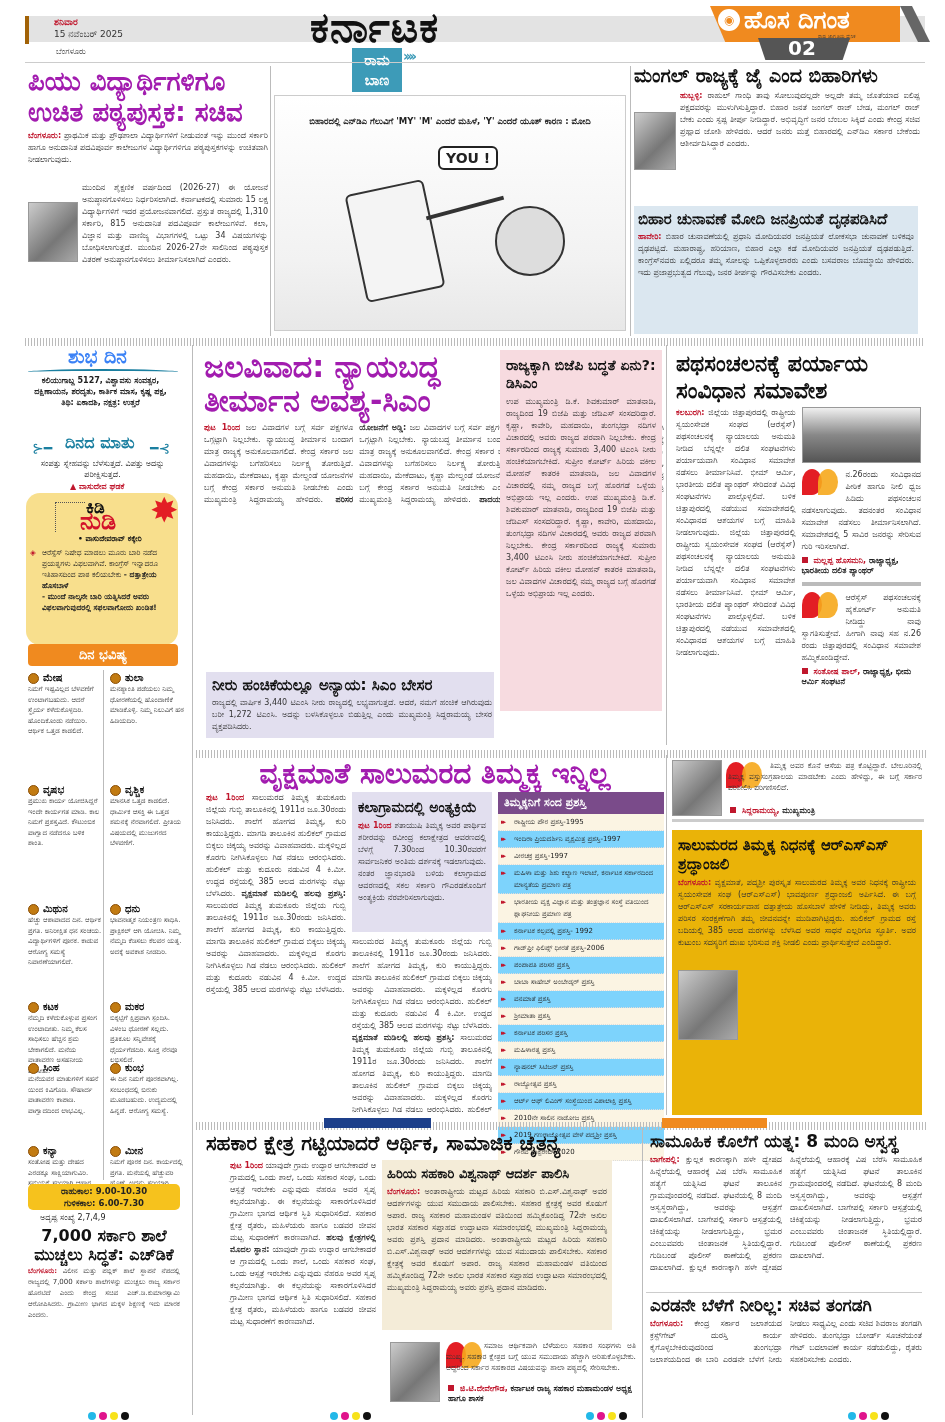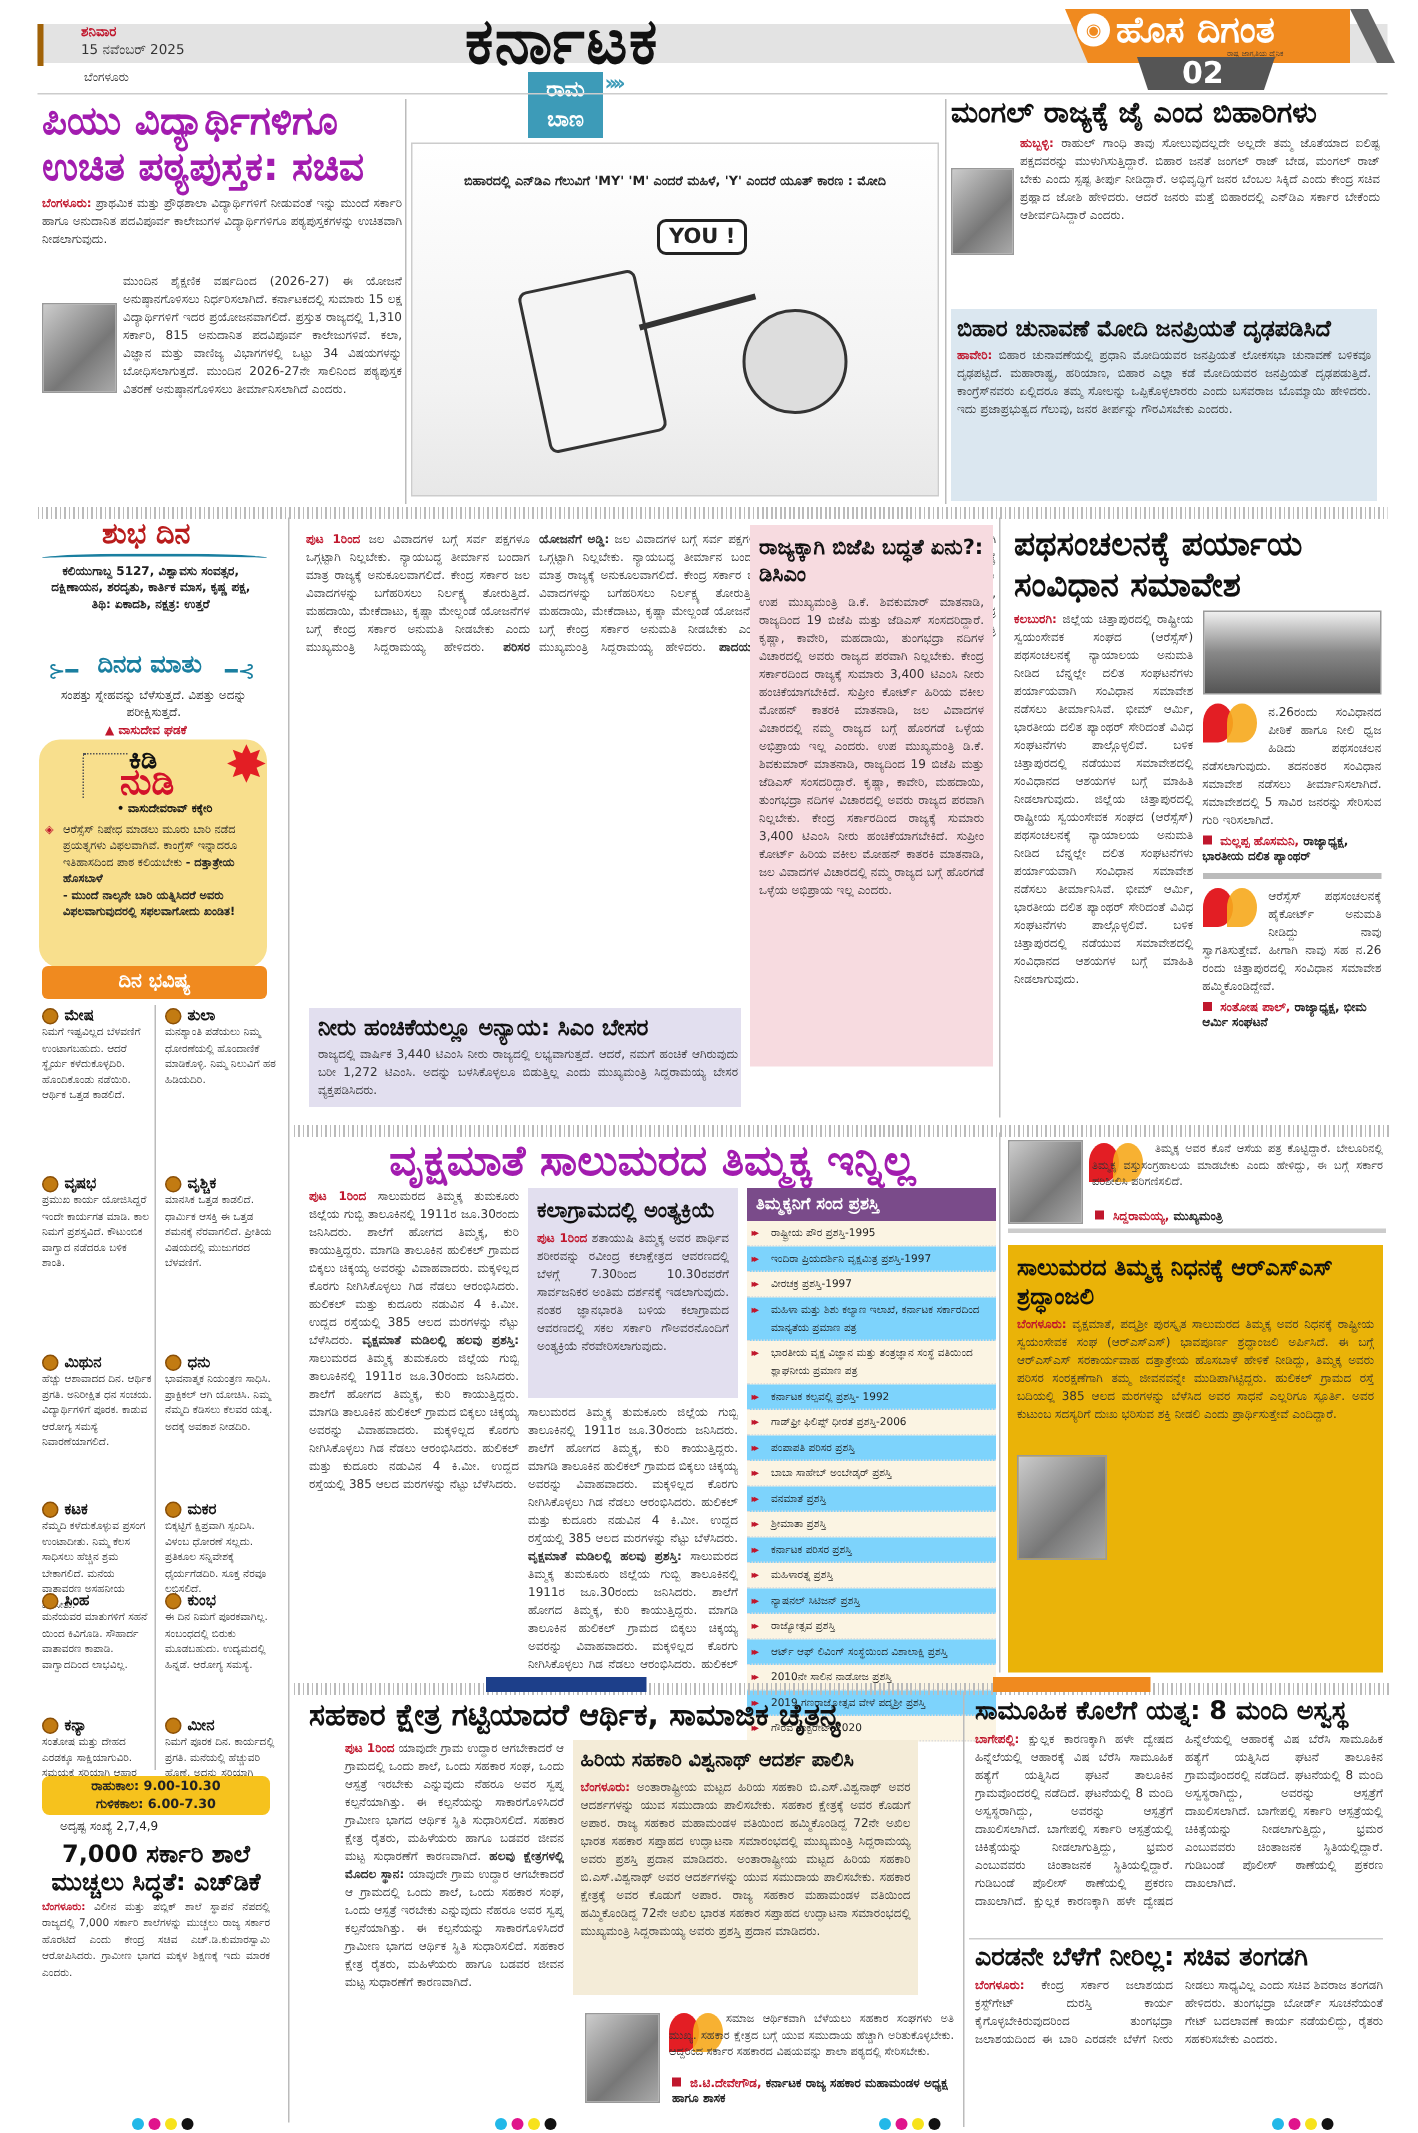--- a/index.html
+++ b/index.html
@@ -32,21 +32,21 @@
 h3.small{font-size:14px;line-height:18px;font-weight:bold;color:#111}
 .photo{background:linear-gradient(135deg,#ccc,#777 60%,#aaa);border:1px solid #999}
 .quote-mark{position:absolute;width:40px;height:30px}
 .quote-mark span{position:absolute;top:0;width:20px;height:26px;border-radius:50% 50% 50% 0}
 .q-red{left:0;background:#e31e24}
 .q-yel{left:16px;background:#f6a81c;opacity:.9}
 .speaker{font-size:8px;font-weight:bold;color:#c0172d}
 .speaker-role{color:#222}
 .sq{display:inline-block;width:6px;height:6px;background:#c0172d;margin-right:6px}
 
-#subha-title{left:68px;top:345px;font-size:19px;font-weight:bold;color:#b91c1c}
+#subha-title{left:68px;top:345px;font-size:19px;font-weight:bold;color:#3b82f6}
 #subha-text{left:28px;top:375px;width:145px;font-size:8px;line-height:11px;text-align:center;color:#222;font-weight:bold}
 #dinada-title{left:65px;top:433px;font-size:16px;font-weight:bold;color:#1a7fa0}
 #dinada-deco-l,#dinada-deco-r{top:440px;font-size:14px;color:#1a7fa0}
 #dinada-text{left:30px;top:458px;width:145px;font-size:8px;line-height:11px;text-align:center;color:#222}
 #dinada-author{left:70px;top:482px;font-size:8px;color:#c0172d;font-weight:bold}
 #kidi-box{left:26px;top:493px;width:152px;height:152px;background:#f8df8d;border-radius:14px}
 #kidi-title1{left:86px;top:497px;font-size:17px;font-weight:bold;color:#111}
 #kidi-title2{left:80px;top:507px;font-size:24px;font-weight:bold;color:#d3122a}
 #kidi-star{left:150px;top:490px;font-size:34px;color:#e31e24}
 #kidi-author{left:78px;top:534px;font-size:7.5px;font-weight:bold;color:#111}
@@ -241,20 +241,21 @@
   <div>ಗುಳಿಕಕಾಲ: 6.00-7.30</div>
 </div>
 <div id="lucky" class="abs">ಅದೃಷ್ಟ ಸಂಖ್ಯೆ 2,7,4,9</div>
 <div class="abs" style="left:28px;top:1226px;width:152px">
   <h3 class="small" style="font-size:16px;line-height:19px;text-align:center">7,000 ಸರ್ಕಾರಿ ಶಾಲೆ ಮುಚ್ಚಲು ಸಿದ್ಧತೆ: ಎಚ್‌ಡಿಕೆ</h3>
   <div class="body-text" style="margin-top:2px;font-size:7px;line-height:11px"><span class="bylocation">ಬೆಂಗಳೂರು:</span> <span>ವಿಲೀನ ಮತ್ತು ಪಬ್ಲಿಕ್ ಶಾಲೆ ಸ್ಥಾಪನೆ ನೆಪದಲ್ಲಿ ರಾಜ್ಯದಲ್ಲಿ 7,000 ಸರ್ಕಾರಿ ಶಾಲೆಗಳನ್ನು ಮುಚ್ಚಲು ರಾಜ್ಯ ಸರ್ಕಾರ ಹೊರಟಿದೆ ಎಂದು ಕೇಂದ್ರ ಸಚಿವ ಎಚ್.ಡಿ.ಕುಮಾರಸ್ವಾಮಿ ಆರೋಪಿಸಿದರು. ಗ್ರಾಮೀಣ ಭಾಗದ ಮಕ್ಕಳ ಶಿಕ್ಷಣಕ್ಕೆ ಇದು ಮಾರಕ ಎಂದರು.</span></div>
 </div>
 <div class="vline" style="left:192px;top:345px;height:1070px"></div>
 
 <div class="abs" style="left:204px;top:350px;width:290px">
+  <h1 class="big" style="font-size:30px;line-height:34px">ಜಲವಿವಾದ: ನ್ಯಾಯಬದ್ಧ ತೀರ್ಮಾನ ಅವಶ್ಯ-ಸಿಎಂ</h1>
   <div style="column-count:3;column-gap:6px;margin-top:4px;height:250px;width:460px" class="body-text">
     <span class="bylocation">ಪುಟ 1ರಿಂದ</span> <span>ಜಲ ವಿವಾದಗಳ ಬಗ್ಗೆ ಸರ್ವ ಪಕ್ಷಗಳೂ ಒಗ್ಗಟ್ಟಾಗಿ ನಿಲ್ಲಬೇಕು. ನ್ಯಾಯಬದ್ಧ ತೀರ್ಮಾನ ಬಂದಾಗ ಮಾತ್ರ ರಾಜ್ಯಕ್ಕೆ ಅನುಕೂಲವಾಗಲಿದೆ. ಕೇಂದ್ರ ಸರ್ಕಾರ ಜಲ ವಿವಾದಗಳನ್ನು ಬಗೆಹರಿಸಲು ನಿರ್ಲಕ್ಷ್ಯ ತೋರುತ್ತಿದೆ. ಮಹದಾಯಿ, ಮೇಕೆದಾಟು, ಕೃಷ್ಣಾ ಮೇಲ್ದಂಡೆ ಯೋಜನೆಗಳ ಬಗ್ಗೆ ಕೇಂದ್ರ ಸರ್ಕಾರ ಅನುಮತಿ ನೀಡಬೇಕು ಎಂದು ಮುಖ್ಯಮಂತ್ರಿ ಸಿದ್ದರಾಮಯ್ಯ ಹೇಳಿದರು.</span>
     <b>ಪರಿಸರ ಯೋಜನೆಗೆ ಅಡ್ಡಿ:</b> <span>ಜಲ ವಿವಾದಗಳ ಬಗ್ಗೆ ಸರ್ವ ಪಕ್ಷಗಳೂ ಒಗ್ಗಟ್ಟಾಗಿ ನಿಲ್ಲಬೇಕು. ನ್ಯಾಯಬದ್ಧ ತೀರ್ಮಾನ ಬಂದಾಗ ಮಾತ್ರ ರಾಜ್ಯಕ್ಕೆ ಅನುಕೂಲವಾಗಲಿದೆ. ಕೇಂದ್ರ ಸರ್ಕಾರ ಜಲ ವಿವಾದಗಳನ್ನು ಬಗೆಹರಿಸಲು ನಿರ್ಲಕ್ಷ್ಯ ತೋರುತ್ತಿದೆ. ಮಹದಾಯಿ, ಮೇಕೆದಾಟು, ಕೃಷ್ಣಾ ಮೇಲ್ದಂಡೆ ಯೋಜನೆಗಳ ಬಗ್ಗೆ ಕೇಂದ್ರ ಸರ್ಕಾರ ಅನುಮತಿ ನೀಡಬೇಕು ಎಂದು ಮುಖ್ಯಮಂತ್ರಿ ಸಿದ್ದರಾಮಯ್ಯ ಹೇಳಿದರು.</span>
     <b>ಪಾದಯಾತ್ರೆ ಯಶಸ್ವಿ:</b> <span>ಜಲ ವಿವಾದಗಳ ಬಗ್ಗೆ ಸರ್ವ ಪಕ್ಷಗಳೂ ಒಗ್ಗಟ್ಟಾಗಿ ನಿಲ್ಲಬೇಕು. ನ್ಯಾಯಬದ್ಧ ತೀರ್ಮಾನ ಬಂದಾಗ ಮಾತ್ರ ರಾಜ್ಯಕ್ಕೆ ಅನುಕೂಲವಾಗಲಿದೆ. ಕೇಂದ್ರ ಸರ್ಕಾರ ಜಲ ವಿವಾದಗಳನ್ನು ಬಗೆಹರಿಸಲು ನಿರ್ಲಕ್ಷ್ಯ ತೋರುತ್ತಿದೆ. ಮಹದಾಯಿ, ಮೇಕೆದಾಟು, ಕೃಷ್ಣಾ ಮೇಲ್ದಂಡೆ ಯೋಜನೆಗಳ ಬಗ್ಗೆ ಕೇಂದ್ರ ಸರ್ಕಾರ ಅನುಮತಿ ನೀಡಬೇಕು ಎಂದು ಮುಖ್ಯಮಂತ್ರಿ ಸಿದ್ದರಾಮಯ್ಯ ಹೇಳಿದರು.</span>
   </div>
 </div>
 <div class="abs pink-box" style="left:500px;top:350px;width:162px;height:361px;padding:6px">
   <h3 class="small">ರಾಜ್ಯಕ್ಕಾಗಿ ಬಿಜೆಪಿ ಬದ್ಧತೆ ಏನು?: ಡಿಸಿಎಂ</h3>
   <div class="body-text" style="margin-top:4px"><span>ಉಪ ಮುಖ್ಯಮಂತ್ರಿ ಡಿ.ಕೆ. ಶಿವಕುಮಾರ್ ಮಾತನಾಡಿ, ರಾಜ್ಯದಿಂದ 19 ಬಿಜೆಪಿ ಮತ್ತು ಜೆಡಿಎಸ್ ಸಂಸದರಿದ್ದಾರೆ. ಕೃಷ್ಣಾ, ಕಾವೇರಿ, ಮಹದಾಯಿ, ತುಂಗಭದ್ರಾ ನದಿಗಳ ವಿಚಾರದಲ್ಲಿ ಅವರು ರಾಜ್ಯದ ಪರವಾಗಿ ನಿಲ್ಲಬೇಕು. ಕೇಂದ್ರ ಸರ್ಕಾರದಿಂದ ರಾಜ್ಯಕ್ಕೆ ಸುಮಾರು 3,400 ಟಿಎಂಸಿ ನೀರು ಹಂಚಿಕೆಯಾಗಬೇಕಿದೆ. ಸುಪ್ರೀಂ ಕೋರ್ಟ್ ಹಿರಿಯ ವಕೀಲ ಮೋಹನ್ ಕಾತರಕಿ ಮಾತನಾಡಿ, ಜಲ ವಿವಾದಗಳ ವಿಚಾರದಲ್ಲಿ ನಮ್ಮ ರಾಜ್ಯದ ಬಗ್ಗೆ ಹೊರಗಡೆ ಒಳ್ಳೆಯ ಅಭಿಪ್ರಾಯ ಇಲ್ಲ ಎಂದರು.</span> <span>ಉಪ ಮುಖ್ಯಮಂತ್ರಿ ಡಿ.ಕೆ. ಶಿವಕುಮಾರ್ ಮಾತನಾಡಿ, ರಾಜ್ಯದಿಂದ 19 ಬಿಜೆಪಿ ಮತ್ತು ಜೆಡಿಎಸ್ ಸಂಸದರಿದ್ದಾರೆ. ಕೃಷ್ಣಾ, ಕಾವೇರಿ, ಮಹದಾಯಿ, ತುಂಗಭದ್ರಾ ನದಿಗಳ ವಿಚಾರದಲ್ಲಿ ಅವರು ರಾಜ್ಯದ ಪರವಾಗಿ ನಿಲ್ಲಬೇಕು. ಕೇಂದ್ರ ಸರ್ಕಾರದಿಂದ ರಾಜ್ಯಕ್ಕೆ ಸುಮಾರು 3,400 ಟಿಎಂಸಿ ನೀರು ಹಂಚಿಕೆಯಾಗಬೇಕಿದೆ. ಸುಪ್ರೀಂ ಕೋರ್ಟ್ ಹಿರಿಯ ವಕೀಲ ಮೋಹನ್ ಕಾತರಕಿ ಮಾತನಾಡಿ, ಜಲ ವಿವಾದಗಳ ವಿಚಾರದಲ್ಲಿ ನಮ್ಮ ರಾಜ್ಯದ ಬಗ್ಗೆ ಹೊರಗಡೆ ಒಳ್ಳೆಯ ಅಭಿಪ್ರಾಯ ಇಲ್ಲ ಎಂದರು.</span></div>
 </div>
@@ -296,21 +297,21 @@
 <div class="hatch abs" style="left:196px;top:750px;width:730px"></div>
 
 <div class="abs" style="left:210px;top:758px;width:450px;text-align:center">
   <h1 class="big" style="font-size:28px">ವೃಕ್ಷಮಾತೆ ಸಾಲುಮರದ ತಿಮ್ಮಕ್ಕ ಇನ್ನಿಲ್ಲ</h1>
 </div>
 <div class="abs body-text" style="left:206px;top:792px;width:140px;height:325px;overflow:hidden">
   <span class="bylocation">ಪುಟ 1ರಿಂದ</span> <span>ಸಾಲುಮರದ ತಿಮ್ಮಕ್ಕ ತುಮಕೂರು ಜಿಲ್ಲೆಯ ಗುಬ್ಬಿ ತಾಲೂಕಿನಲ್ಲಿ 1911ರ ಜೂ.30ರಂದು ಜನಿಸಿದರು. ಶಾಲೆಗೆ ಹೋಗದ ತಿಮ್ಮಕ್ಕ, ಕುರಿ ಕಾಯುತ್ತಿದ್ದರು. ಮಾಗಡಿ ತಾಲೂಕಿನ ಹುಲಿಕಲ್ ಗ್ರಾಮದ ಬಿಕ್ಕಲು ಚಿಕ್ಕಯ್ಯ ಅವರನ್ನು ವಿವಾಹವಾದರು. ಮಕ್ಕಳಿಲ್ಲದ ಕೊರಗು ನೀಗಿಸಿಕೊಳ್ಳಲು ಗಿಡ ನೆಡಲು ಆರಂಭಿಸಿದರು. ಹುಲಿಕಲ್ ಮತ್ತು ಕುದೂರು ನಡುವಿನ 4 ಕಿ.ಮೀ. ಉದ್ದದ ರಸ್ತೆಯಲ್ಲಿ 385 ಆಲದ ಮರಗಳನ್ನು ನೆಟ್ಟು ಬೆಳೆಸಿದರು.</span> <b>ವೃಕ್ಷಮಾತೆ ಮಡಿಲಲ್ಲಿ ಹಲವು ಪ್ರಶಸ್ತಿ:</b> <span>ಸಾಲುಮರದ ತಿಮ್ಮಕ್ಕ ತುಮಕೂರು ಜಿಲ್ಲೆಯ ಗುಬ್ಬಿ ತಾಲೂಕಿನಲ್ಲಿ 1911ರ ಜೂ.30ರಂದು ಜನಿಸಿದರು. ಶಾಲೆಗೆ ಹೋಗದ ತಿಮ್ಮಕ್ಕ, ಕುರಿ ಕಾಯುತ್ತಿದ್ದರು. ಮಾಗಡಿ ತಾಲೂಕಿನ ಹುಲಿಕಲ್ ಗ್ರಾಮದ ಬಿಕ್ಕಲು ಚಿಕ್ಕಯ್ಯ ಅವರನ್ನು ವಿವಾಹವಾದರು. ಮಕ್ಕಳಿಲ್ಲದ ಕೊರಗು ನೀಗಿಸಿಕೊಳ್ಳಲು ಗಿಡ ನೆಡಲು ಆರಂಭಿಸಿದರು. ಹುಲಿಕಲ್ ಮತ್ತು ಕುದೂರು ನಡುವಿನ 4 ಕಿ.ಮೀ. ಉದ್ದದ ರಸ್ತೆಯಲ್ಲಿ 385 ಆಲದ ಮರಗಳನ್ನು ನೆಟ್ಟು ಬೆಳೆಸಿದರು.</span>
 </div>
 <div class="abs lav-box" style="left:352px;top:792px;width:140px;height:140px;padding:6px">
   <h3 class="small">ಕಲಾಗ್ರಾಮದಲ್ಲಿ ಅಂತ್ಯಕ್ರಿಯೆ</h3>
-  <div class="body-text" style="margin-top:4px"><span class="bylocation">ಪುಟ 1ರಿಂದ</span> <span>ಶತಾಯುಷಿ ತಿಮ್ಮಕ್ಕ ಅವರ ಪಾರ್ಥಿವ ಶರೀರವನ್ನು ರವೀಂದ್ರ ಕಲಾಕ್ಷೇತ್ರದ ಆವರಣದಲ್ಲಿ ಬೆಳಗ್ಗೆ 7.30ರಿಂದ 10.30ರವರೆಗೆ ಸಾರ್ವಜನಿಕರ ಅಂತಿಮ ದರ್ಶನಕ್ಕೆ ಇಡಲಾಗುವುದು. ನಂತರ ಜ್ಞಾನಭಾರತಿ ಬಳಿಯ ಕಲಾಗ್ರಾಮದ ಆವರಣದಲ್ಲಿ ಸಕಲ ಸರ್ಕಾರಿ ಗೌಅವರನೊಂದಿಗೆ ಅಂತ್ಯಕ್ರಿಯೆ ನೆರವೇರಿಸಲಾಗುವುದು.</span></div>
+  <div class="body-text" style="margin-top:4px"><span class="bylocation">ಪುಟ 1ರಿಂದ</span> <span>ಶತಾಯುಷಿ ತಿಮ್ಮಕ್ಕ ಅವರ ಪಾರ್ಥಿವ ಶರೀರವನ್ನು ರವೀಂದ್ರ ಕಲಾಕ್ಷೇತ್ರದ ಆವರಣದಲ್ಲಿ ಬೆಳಗ್ಗೆ 7.30ರಿಂದ 10.30ರವರೆಗೆ ಸಾರ್ವಜನಿಕರ ಅಂತಿಮ ದರ್ಶನಕ್ಕೆ ಇಡಲಾಗುವುದು. ನಂತರ ಜ್ಞಾನಭಾರತಿ ಬಳಿಯ ಕಲಾಗ್ರಾಮದ ಆವರಣದಲ್ಲಿ ಸಕಲ ಸರ್ಕಾರಿ ಗೌಎರಡಕೊಂದಿಗೆ ಅಂತ್ಯಕ್ರಿಯೆ ನೆರವೇರಿಸಲಾಗುವುದು.</span></div>
 </div>
 <div class="abs body-text" style="left:352px;top:936px;width:140px;height:180px;overflow:hidden">
   <span>ಸಾಲುಮರದ ತಿಮ್ಮಕ್ಕ ತುಮಕೂರು ಜಿಲ್ಲೆಯ ಗುಬ್ಬಿ ತಾಲೂಕಿನಲ್ಲಿ 1911ರ ಜೂ.30ರಂದು ಜನಿಸಿದರು. ಶಾಲೆಗೆ ಹೋಗದ ತಿಮ್ಮಕ್ಕ, ಕುರಿ ಕಾಯುತ್ತಿದ್ದರು. ಮಾಗಡಿ ತಾಲೂಕಿನ ಹುಲಿಕಲ್ ಗ್ರಾಮದ ಬಿಕ್ಕಲು ಚಿಕ್ಕಯ್ಯ ಅವರನ್ನು ವಿವಾಹವಾದರು. ಮಕ್ಕಳಿಲ್ಲದ ಕೊರಗು ನೀಗಿಸಿಕೊಳ್ಳಲು ಗಿಡ ನೆಡಲು ಆರಂಭಿಸಿದರು. ಹುಲಿಕಲ್ ಮತ್ತು ಕುದೂರು ನಡುವಿನ 4 ಕಿ.ಮೀ. ಉದ್ದದ ರಸ್ತೆಯಲ್ಲಿ 385 ಆಲದ ಮರಗಳನ್ನು ನೆಟ್ಟು ಬೆಳೆಸಿದರು.</span> <b>ವೃಕ್ಷಮಾತೆ ಮಡಿಲಲ್ಲಿ ಹಲವು ಪ್ರಶಸ್ತಿ:</b> <span>ಸಾಲುಮರದ ತಿಮ್ಮಕ್ಕ ತುಮಕೂರು ಜಿಲ್ಲೆಯ ಗುಬ್ಬಿ ತಾಲೂಕಿನಲ್ಲಿ 1911ರ ಜೂ.30ರಂದು ಜನಿಸಿದರು. ಶಾಲೆಗೆ ಹೋಗದ ತಿಮ್ಮಕ್ಕ, ಕುರಿ ಕಾಯುತ್ತಿದ್ದರು. ಮಾಗಡಿ ತಾಲೂಕಿನ ಹುಲಿಕಲ್ ಗ್ರಾಮದ ಬಿಕ್ಕಲು ಚಿಕ್ಕಯ್ಯ ಅವರನ್ನು ವಿವಾಹವಾದರು. ಮಕ್ಕಳಿಲ್ಲದ ಕೊರಗು ನೀಗಿಸಿಕೊಳ್ಳಲು ಗಿಡ ನೆಡಲು ಆರಂಭಿಸಿದರು. ಹುಲಿಕಲ್ ಮತ್ತು ಕುದೂರು ನಡುವಿನ 4 ಕಿ.ಮೀ. ಉದ್ದದ ರಸ್ತೆಯಲ್ಲಿ 385 ಆಲದ ಮರಗಳನ್ನು ನೆಟ್ಟು ಬೆಳೆಸಿದರು.</span>
 </div>
 <div class="abs" style="left:498px;top:792px;width:166px;background:#fbf4e3">
   <div class="award-head">ತಿಮ್ಮಕ್ಕನಿಗೆ ಸಂದ ಪ್ರಶಸ್ತಿ</div>
   <div id="awards-list">
       <div class="award">ರಾಷ್ಟ್ರೀಯ ಪೌರ ಪ್ರಶಸ್ತಿ-1995</div>
       <div class="award alt">ಇಂದಿರಾ ಪ್ರಿಯದರ್ಶಿನಿ ವೃಕ್ಷಮಿತ್ರ ಪ್ರಶಸ್ತಿ-1997</div>
       <div class="award">ವೀರಚಕ್ರ ಪ್ರಶಸ್ತಿ-1997</div>

